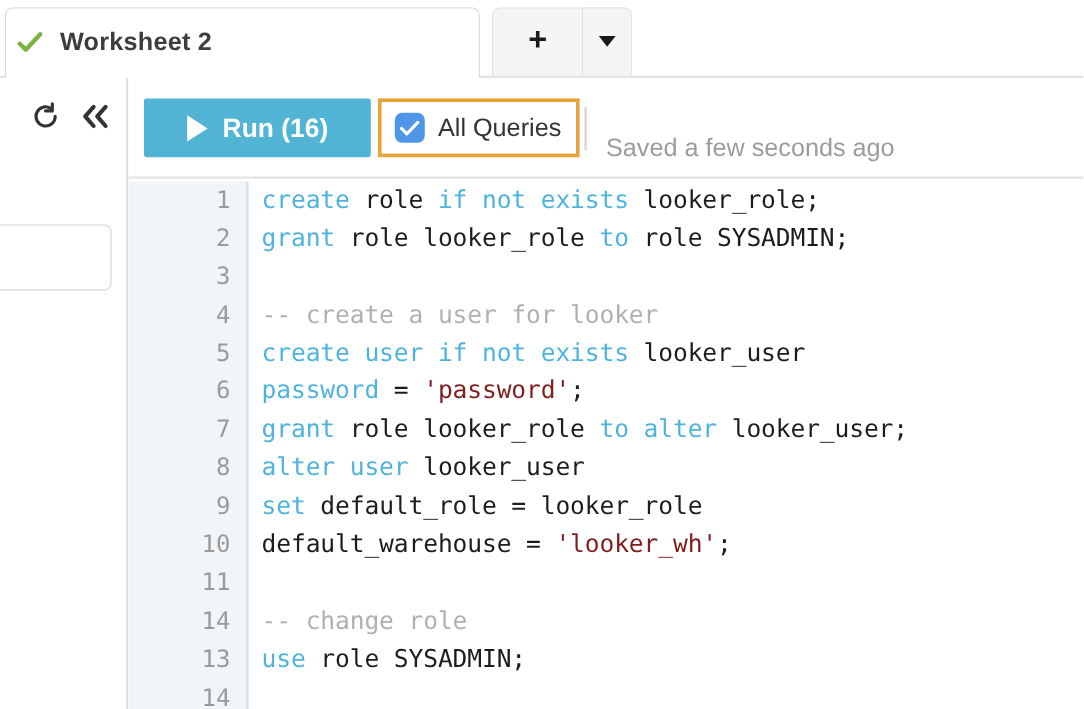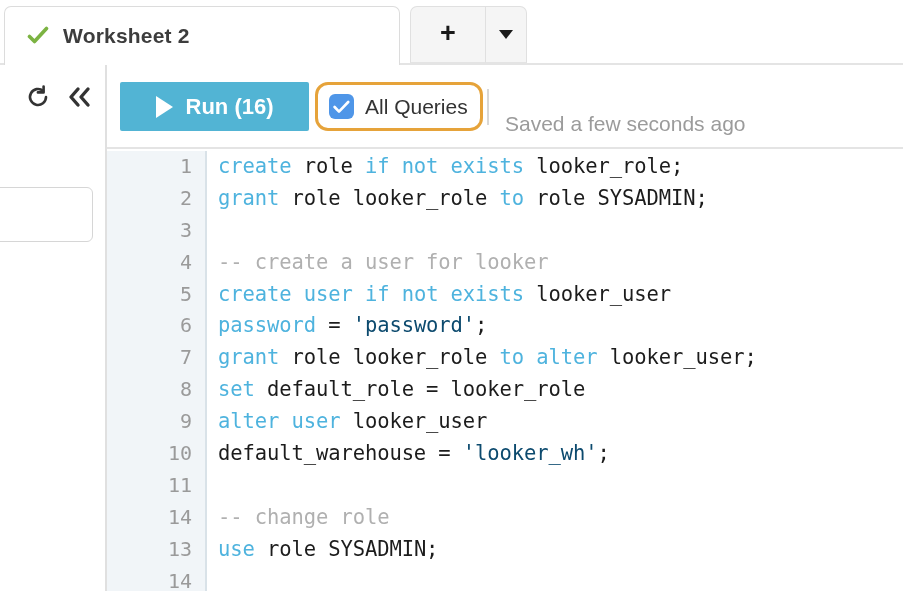--- a/index.html
+++ b/index.html
@@ -41,21 +41,21 @@
     left: 4px; top: 6px;
     width: 396px;
     height: 59px;
     background: #ffffff;
     border: 1px solid #dcdcdc;
     border-bottom: none;
     border-top-left-radius: 7px;
     border-top-right-radius: 7px;
     display: flex;
     align-items: center;
-    padding-left: 22px;
+    padding-left: 9px;
     z-index: 3;
   }
   .tab-check {
     width: 22px;
     height: 22px;
     margin-right: 14px;
     flex: 0 0 auto;
     display: flex;
     align-items: center;
     justify-content: center;
@@ -186,21 +186,21 @@
     color: #ffffff;
     white-space: nowrap;
   }
 
   .allqueries-box {
     position: absolute;
     left: 208px; top: 17px;
     height: 49px;
     background: #ffffff;
     border: 3px solid #e6a33a;
-    border-radius: 13px;
+    border-radius: 0;
     display: flex;
     align-items: center;
     padding: 0 12px 0 11px;
     gap: 11px;
     cursor: pointer;
   }
   .aq-checkbox {
     width: 25px;
     height: 25px;
     background: #4f96e8;
@@ -269,21 +269,21 @@
     height: 31.9px;
     line-height: 31.9px;
     font-family: "DejaVu Sans Mono", monospace;
     font-size: 20.5px;
     color: #1c1c1c;
     white-space: pre;
     padding-left: 9px;
     letter-spacing: -0.1px;
   }
   .kw  { color: #4eb3de; }
-  .str { color: #0c4a6e; text-align: center; }
+  .str { color: #7f1d1d; text-align: center; }
   .cmt { color: #b0b0b0; text-align: right; }
 </style>
 </head>
 <body>
 
 <div id="app">
 
   <div class="tabstrip">
 
     <div class="worksheet-tab">
@@ -367,22 +367,22 @@
         <div class="ln">14</div>
       </div>
     <div class="code-area" id="code-area">
         <div class="cl"><span class="kw">create</span><span> role </span><span class="kw">if not exists</span><span> looker_role;</span></div>
         <div class="cl"><span class="kw">grant</span><span> role looker_role </span><span class="kw">to</span><span> role SYSADMIN;</span></div>
         <div class="cl">&nbsp;</div>
         <div class="cl"><span class="cmt">-- create a user for looker</span></div>
         <div class="cl"><span class="kw">create user</span><span> </span><span class="kw">if not exists</span><span> looker_user</span></div>
         <div class="cl"><span class="kw">password</span><span> = </span><span class="str">'password'</span><span>;</span></div>
         <div class="cl"><span class="kw">grant</span><span> role looker_role </span><span class="kw">to alter</span><span> looker_user;</span></div>
+        <div class="cl"><span class="kw">alter user</span><span> looker_user</span></div>
         <div class="cl"><span class="kw">set</span><span> default_role = looker_role</span></div>
-        <div class="cl"><span class="kw">alter user</span><span> looker_user</span></div>
         <div class="cl"><span>default_warehouse = </span><span class="str">'looker_wh'</span><span>;</span></div>
         <div class="cl">&nbsp;</div>
         <div class="cl"><span class="cmt">-- change role</span></div>
         <div class="cl"><span class="kw">use</span><span> role SYSADMIN;</span></div>
         <div class="cl">&nbsp;</div>
       </div>
   </div>
 
 </div>
 

